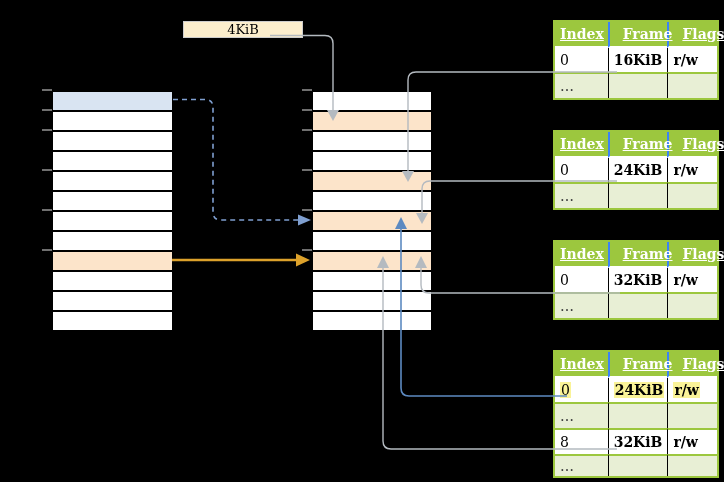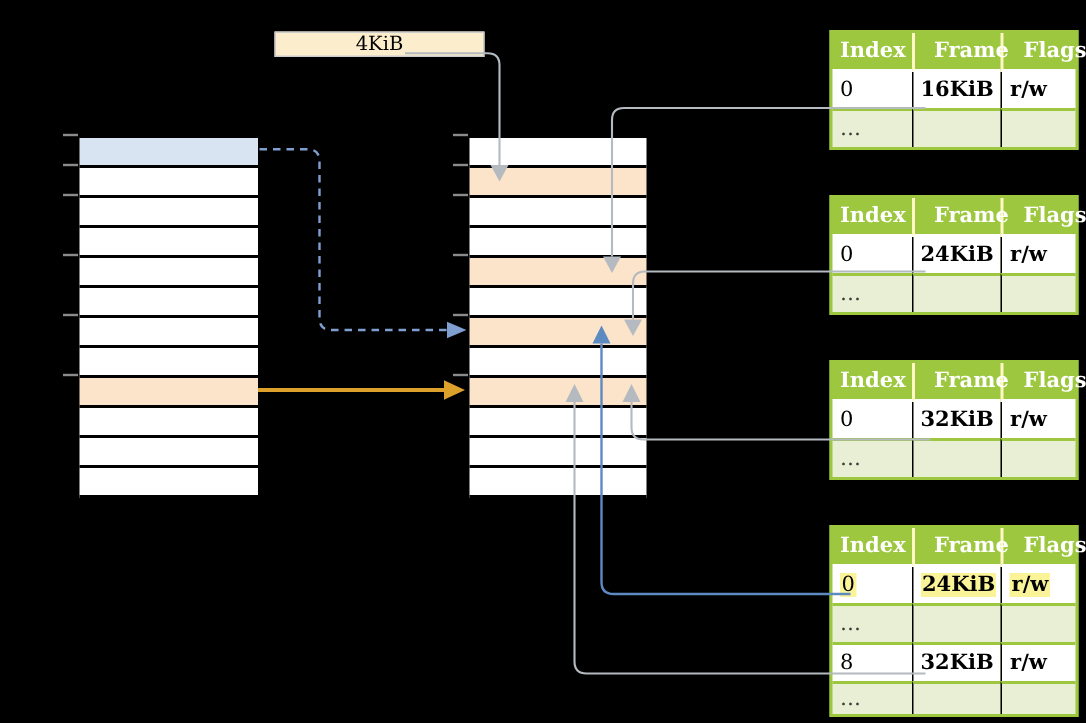--- a/index.html
+++ b/index.html
@@ -2,21 +2,21 @@
 <html><head>
 <meta charset="utf-8">
 <style>
   html,body{margin:0;padding:0;}
   body{
     width:724px;height:482px;background:#000;position:relative;overflow:hidden;
     font-family:"DejaVu Serif","Liberation Serif",serif;
   }
   
   .size-label{
-    position:absolute;left:183px;top:21px;width:140px;height:17px;
+    position:absolute;left:183px;top:21px;width:120px;height:17px;
     background:#fceecd;border:1px solid #cdcdcd;box-sizing:border-box;
     display:flex;align-items:center;justify-content:center;
     font-size:13px;color:#000;line-height:1;
   }
   
   .mem-col{position:absolute;top:90px;width:119px;border-top:2px solid #000;box-sizing:content-box;}
   #left-col{left:53px;}
   #mid-col{left:313px;width:118px;}
   .mem-row{height:20px;box-sizing:border-box;border-bottom:2px solid #000;}
   .mem-row.white{background:#ffffff;}
@@ -29,22 +29,23 @@
     background:#9cc73e;border:2px solid #9cc73e;
     font-size:14px;color:#000;
   }
   table.pt col.c-index{width:52px;}
   table.pt col.c-frame{width:59px;}
   table.pt col.c-flags{width:49px;}
   table.pt th{
     background:#9cc73e;color:#ffffff;font-weight:bold;text-align:left;
     padding:2px 5px;height:20px;font-size:14px;line-height:1.3;
     border-bottom:2px solid #ffffff;
-  }
-  table.pt th + th{border-left:2px solid #fef9c3;padding-left:13px;}
+    text-decoration:underline;
+  }
+  table.pt th + th{border-left:2px solid #3b82f6;padding-left:13px;}
   table.pt td{
     background:#ffffff;padding:2px 5px;height:20px;line-height:1.3;
     vertical-align:middle;overflow:hidden;
   }
   table.pt td + td{border-left:1px solid #000000;font-weight:bold;}
   table.pt tr.r2 td{border-top:2px solid #9cc73e;}
   table.pt tr.green td{background:#e8efd5;color:#3a3a3a;}
   table.pt tr.short td{height:11px;padding-top:1px;padding-bottom:1px;}
   .hl{background:#faf398;padding:0 1px;}
   

